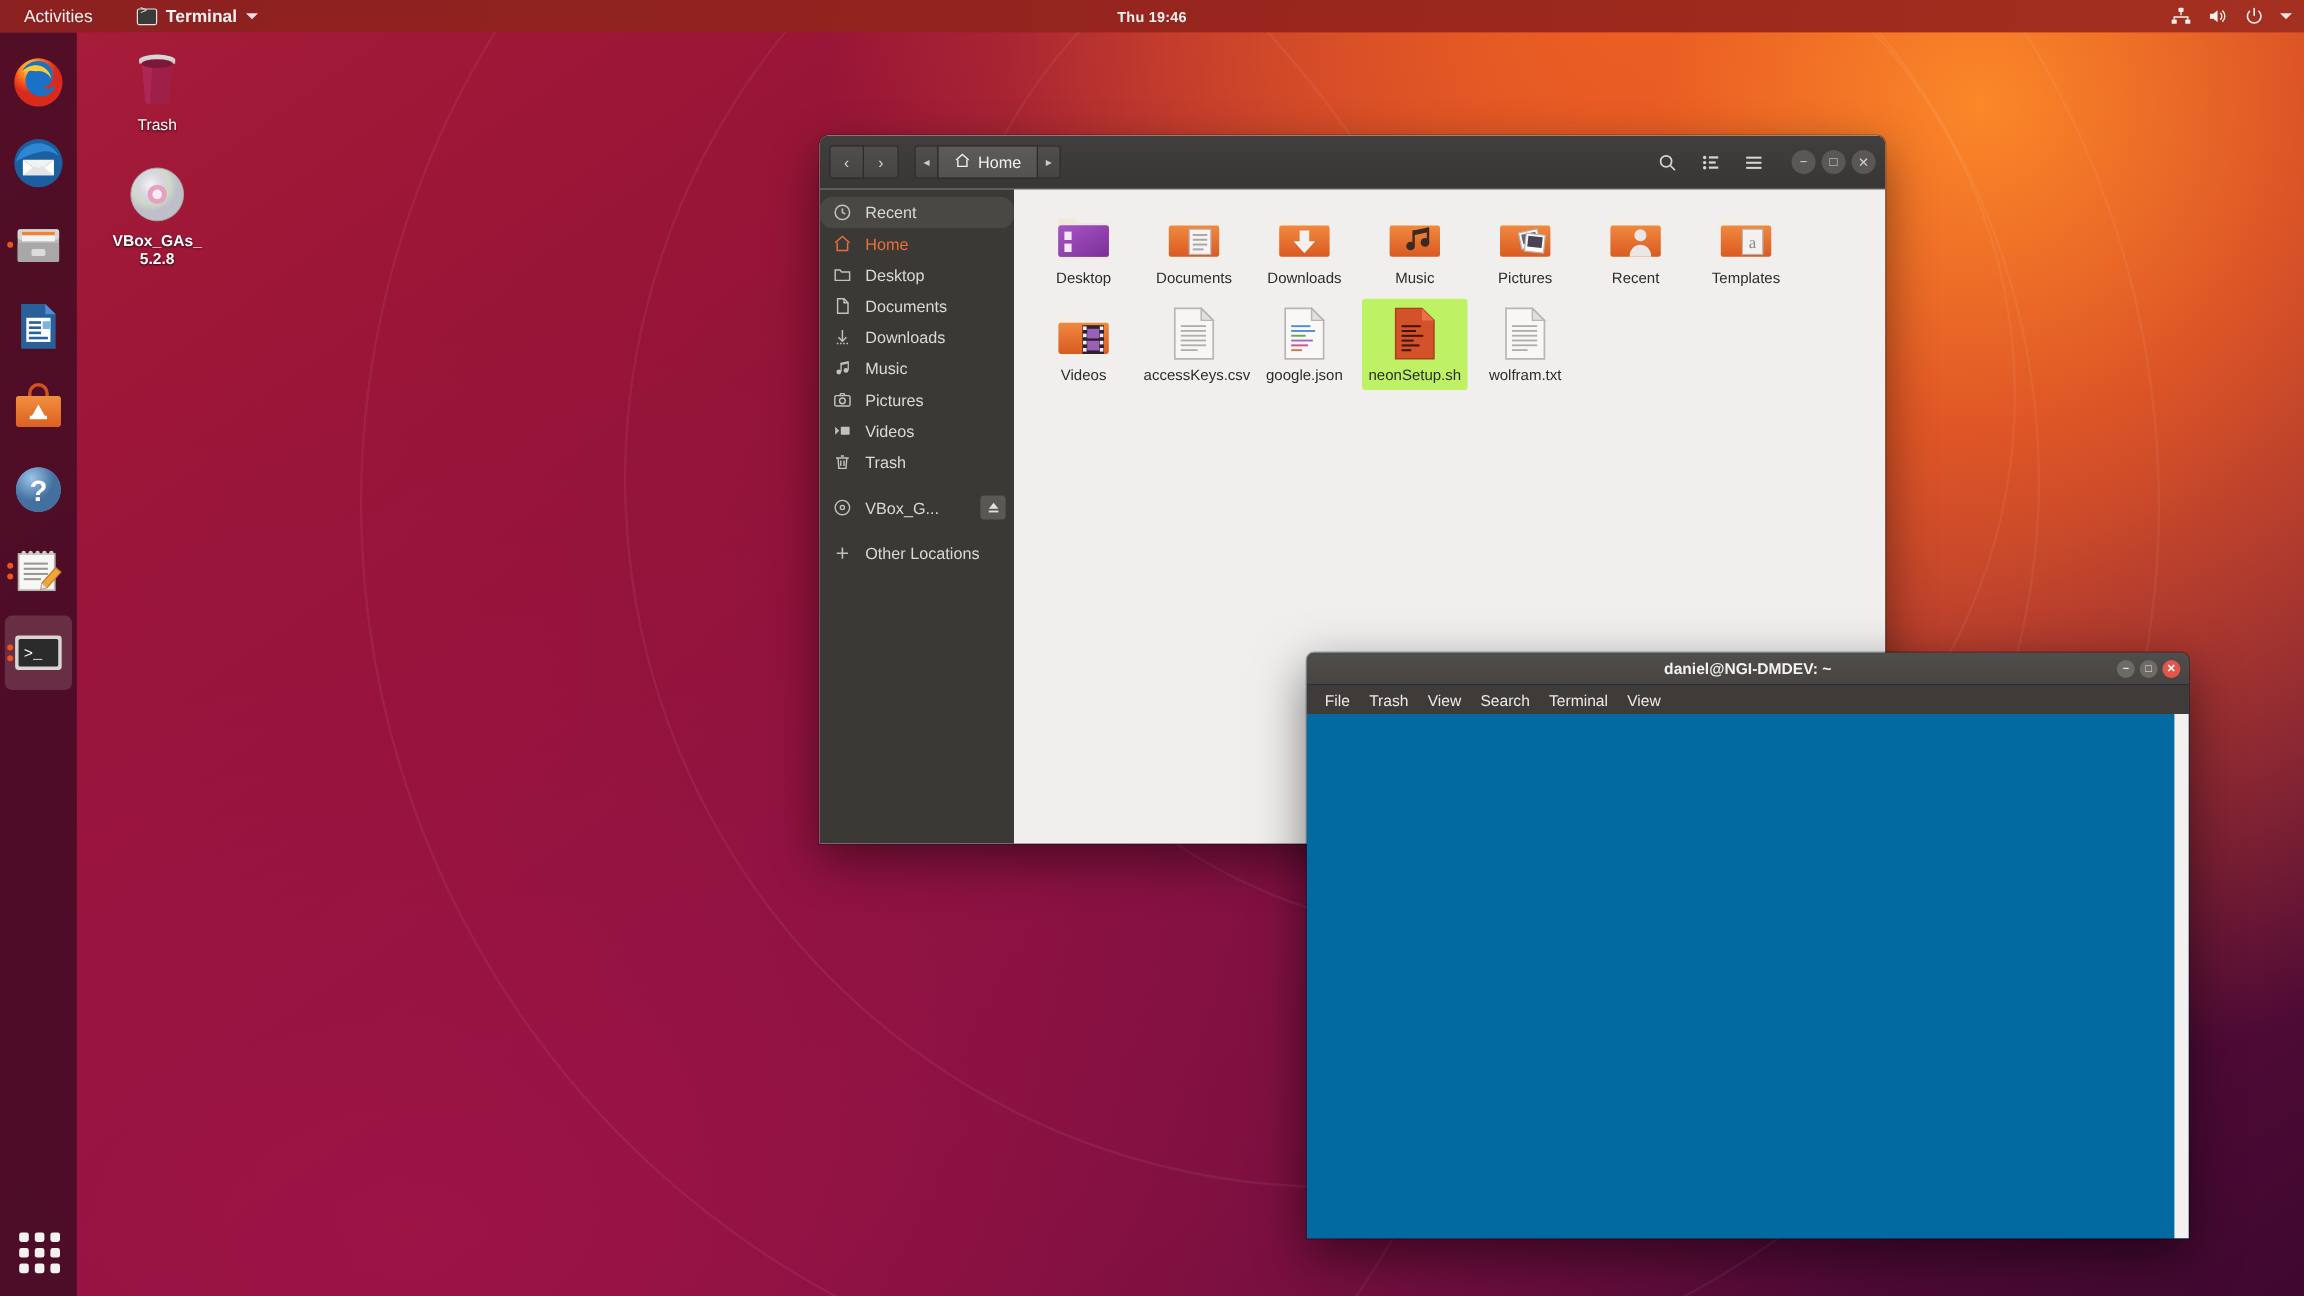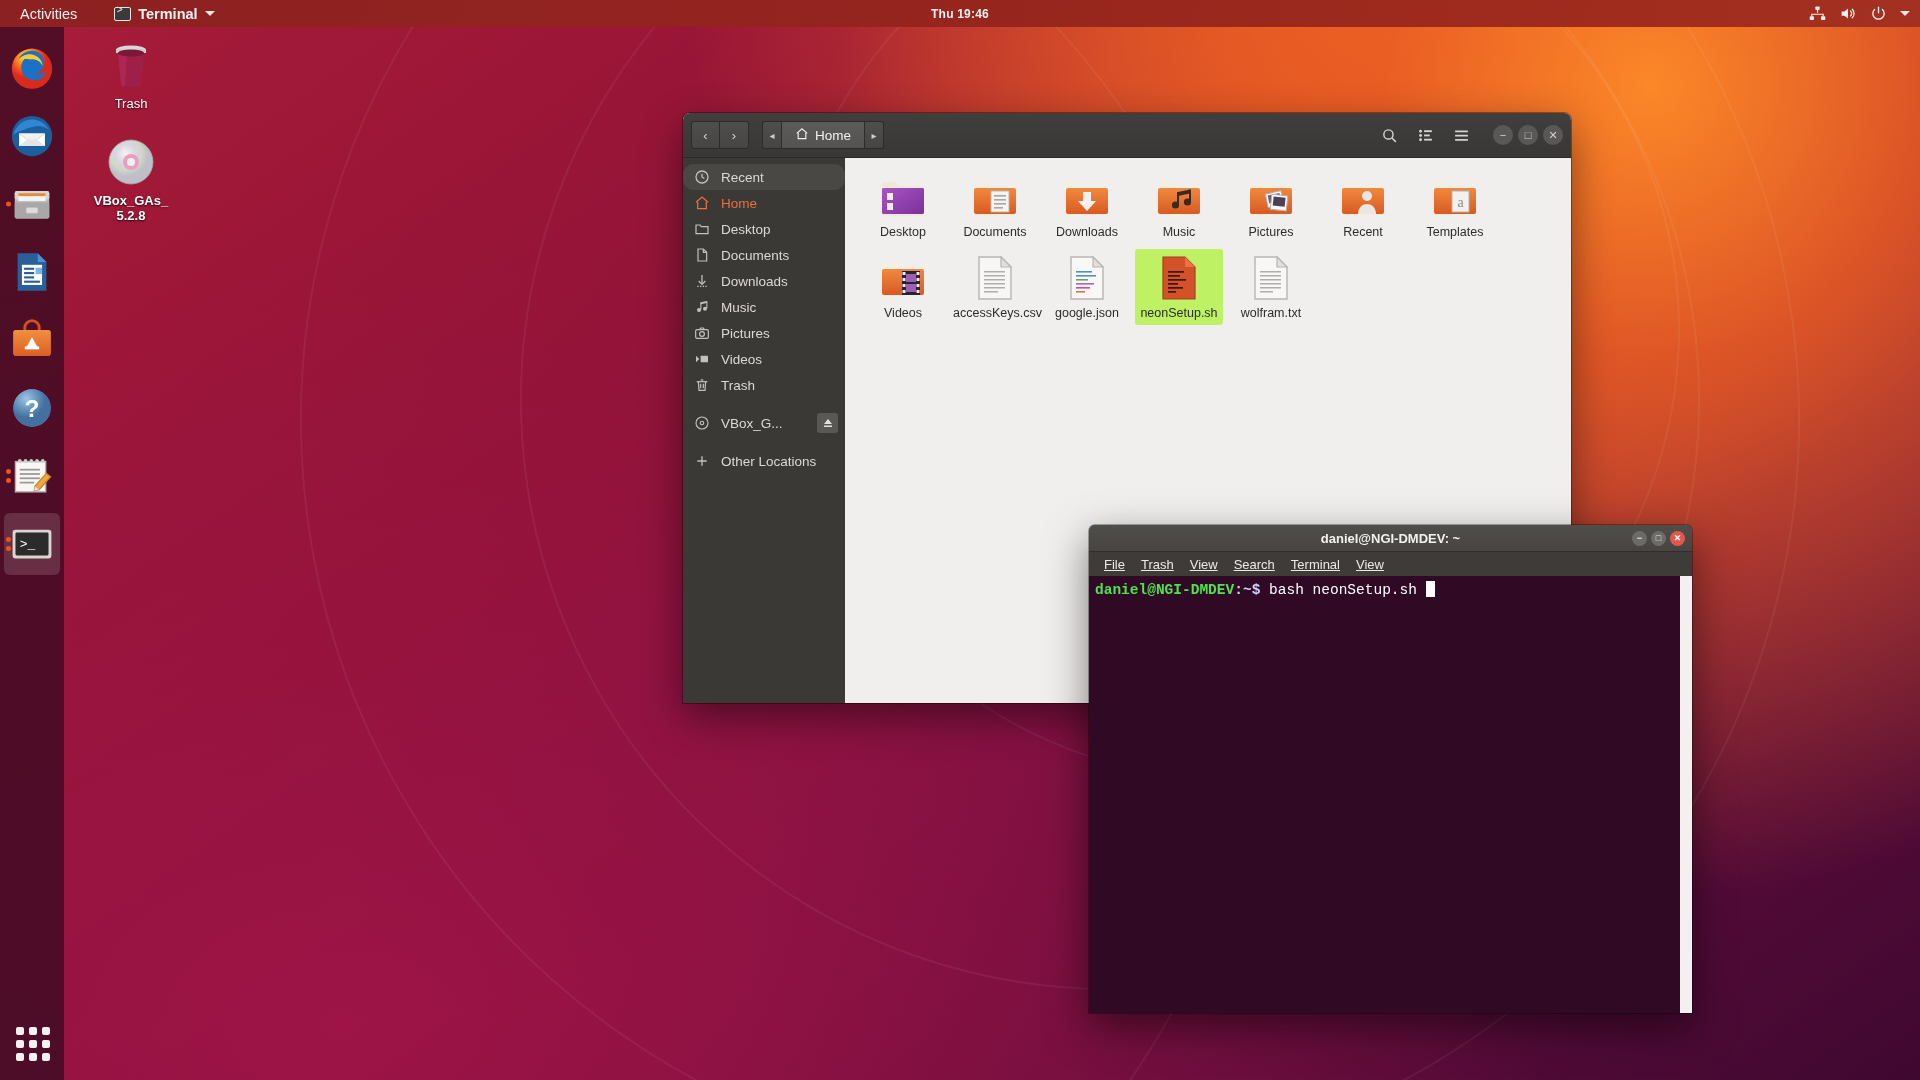--- a/index.html
+++ b/index.html
@@ -154,38 +154,38 @@
   .filegrid{ display:flex; flex-wrap:wrap; align-content:flex-start; }
   .fileitem{
     width:88px; padding:4px 2px 5px; text-align:center; margin:0 2px 4px;
     font-size:12.5px; color:#2e2c2a; line-height:14.5px; border-radius:3px;
   }
   .fileitem.sel{ background:#bef264; }
   .fileitem .f-img{ height:50px; display:flex;align-items:center;justify-content:center;margin-bottom:3px;}
 
   
   #terminal{
-    position:absolute; left:1089px; top:525px; width:603px; height:488px;
+    position:absolute; left:1089px; top:544px; width:735px; height:488px;
     border-radius:6px 6px 0 0;
     box-shadow:0 14px 42px rgba(0,0,0,0.5), 0 0 0 1px rgba(0,0,0,0.3);
     overflow:hidden; z-index:700;
     background:#0369a1;
   }
   #term-title{
     height:27px; background:linear-gradient(to bottom,#504e4b,#474441);
     display:flex; align-items:center; justify-content:center; position:relative;
     color:#f4f2f0; font-size:13px; font-weight:bold;
     border-bottom:1px solid #302e2c;
   }
   #term-title .tctl{ position:absolute; right:7px; display:flex; gap:4px; }
   .tbtn{ width:15px;height:15px;border-radius:50%;background:#6d6b68;display:flex;align-items:center;justify-content:center;color:#e9e7e5;font-size:9px;}
   .tbtn.close{ background:#e2574c; color:#fff; }
   #term-menu{
     height:24px; background:#3e3b39; display:flex; align-items:center; gap:0px;
-    padding-left:7px; color:#eceae8; font-size:13px;text-decoration:underline;
+    padding-left:7px; color:#eceae8; font-size:13px;
   }
   #term-menu span{ padding:2px 8px; }
   #term-screen{
     background:#300a24; height:437px; padding:5px 6px;
     font-family:"Liberation Mono", "DejaVu Sans Mono", monospace; font-size:14.5px; line-height:19px;
     color:#ffffff; white-space:pre;
   }
   .p-green{ color:#4ee24e; font-weight:bold; }
   .p-blue{ color:#cfd2ff; font-weight:bold; }
   .cursor{ display:inline-block; width:9px; height:16px; background:#ffffff; vertical-align:-3px; }
@@ -851,15 +851,14 @@
     </span>
   </div>
   <div id="term-menu">
     <span>File</span>
     <span>Trash</span>
     <span>View</span>
     <span>Search</span>
     <span>Terminal</span>
     <span>View</span>
   </div>
-  <div id="term-screen"><span class="p-green">daniel@NGI-DMDEV</span><span class="p-blue">:~$</span><span> bash neonSetup.sh </span><span class="cursor"></span></div>
   <div id="term-scroll"></div>
 </div>
 
 </body></html>

